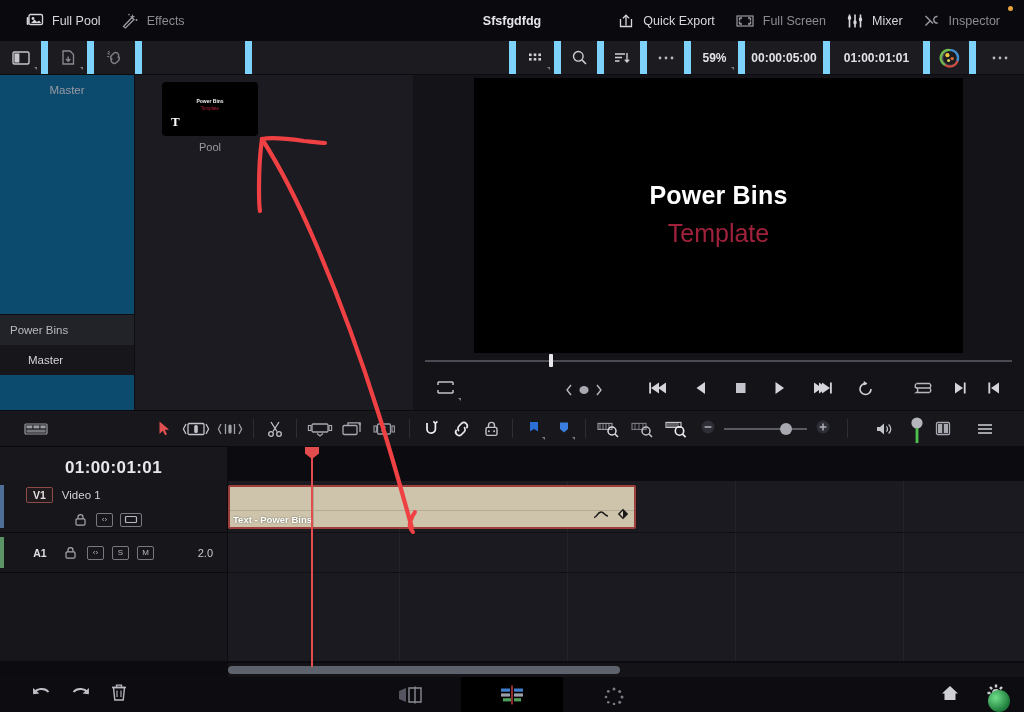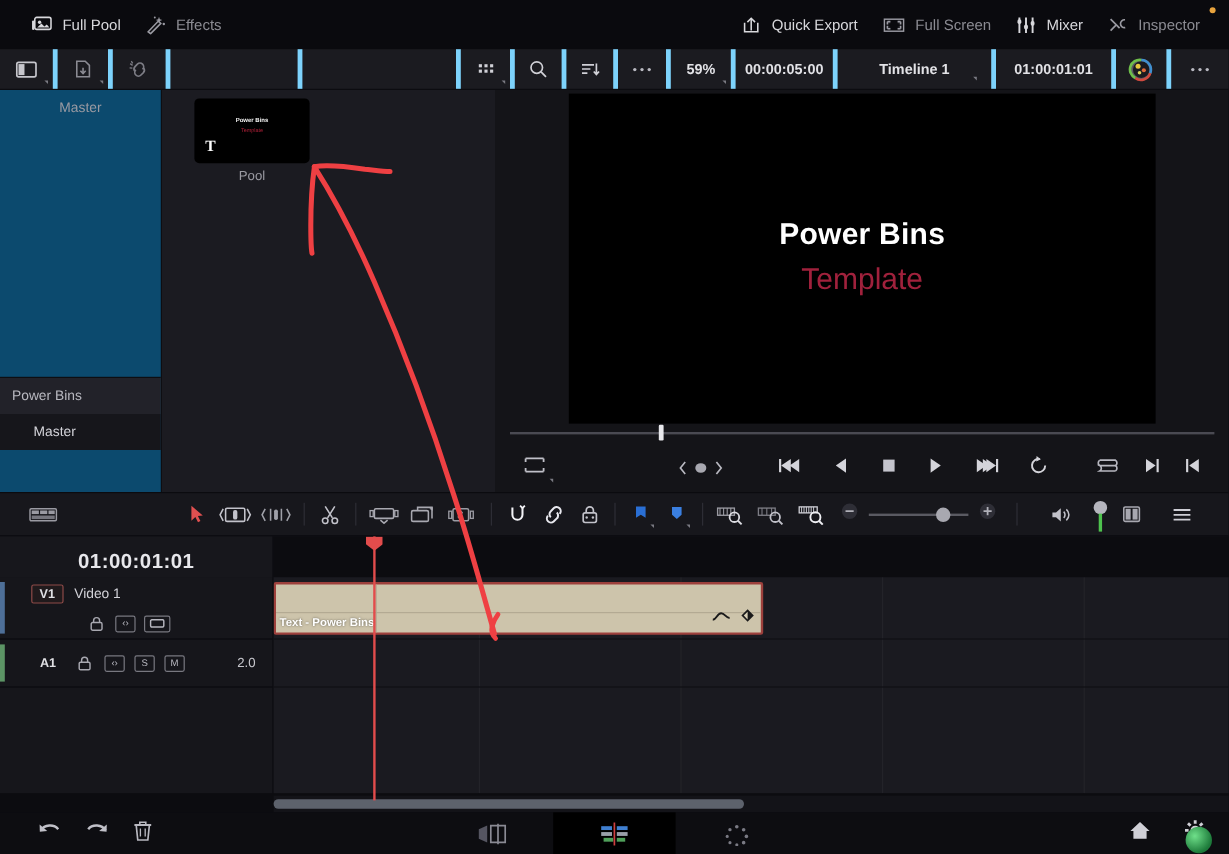--- a/index.html
+++ b/index.html
@@ -40,21 +40,21 @@
 
   
   .toolbar2 {
     position: absolute; left: 0; top: 41px; width: 1024px; height: 34px;
     background: #1b1b20;
     display: flex; align-items: stretch;
     border-bottom: 1px solid #0c0c10;
   }
   .t2cell {
     display: flex; align-items: center; justify-content: center;
-    position: relative; border-right: 4px solid #7dd3fc;
+    position: relative; border-right: 7px solid #7dd3fc;
   }
   .t2cell.noborder { border-right: none; }
   .t2-spacer { flex: 0 0 auto; }
   .caret-sm {
     position: absolute; right: 4px; bottom: 4px;
     width: 0; height: 0; border-left: 3px solid transparent;
     border-top: 3px solid #7a7a82;
   }
   .t2text { font-size: 12px; font-weight: bold; color: #e2e2e6; }
   .t2cell.tl-name { flex: 1; }
@@ -304,20 +304,21 @@
             <path d="M2.5 13.5 L11 4.5 L13 6.5 L4.5 15 Z" fill="none" stroke="#9a9aa2" stroke-width="1.3"></path>
             <path d="M11.5 1 L12.2 3 L14.2 3.7 L12.2 4.4 L11.5 6.4 L10.8 4.4 L8.8 3.7 L10.8 3 Z" fill="#9a9aa2"></path>
             <circle cx="15.5" cy="7" r="1" fill="#9a9aa2"></circle>
             <circle cx="8" cy="1.6" r="0.8" fill="#9a9aa2"></circle>
           </svg>
         </span>
         <span>Effects</span>
       </div>
     </div>
 
+    <div class="tb-title">Sfsfgdfdg</div>
 
     <div class="tb-right">
       <div class="tb-item">
         <span class="ico">
           <svg width="18" height="16" viewBox="0 0 18 16">
             <path d="M3.5 6 V13.5 H14.5 V6" fill="none" stroke="#d8d8dc" stroke-width="1.3"></path>
             <path d="M9 12.5 V2.2" stroke="#d8d8dc" stroke-width="1.3" fill="none"></path>
             <path d="M5.8 5.4 L9 2.2 L12.2 5.4" fill="none" stroke="#d8d8dc" stroke-width="1.3"></path>
           </svg>
         </span>
@@ -413,24 +414,20 @@
           <circle cx="10" cy="3" r="1.4" fill="#b8b8c0"></circle>
           <circle cx="16" cy="3" r="1.4" fill="#b8b8c0"></circle>
       </svg>
     </div>
     <div class="t2cell" style="width:54px">
       <span class="t2text">59%</span>
       <span class="caret-sm"></span>
     </div>
     <div class="t2cell" style="width:85px">
       <span class="t2text">00:00:05:00</span>
-    </div>
-    <div class="t2cell tl-name">
-      <span class="t2text">Timeline 1</span>
-      <span class="caret-sm" style="right:calc(50% - 52px); bottom:7px"></span>
     </div>
     <div class="t2cell" style="width:100px">
       <span class="t2text">01:00:01:01</span>
     </div>
     <div class="t2cell" style="width:46px">
       <svg width="22" height="22" viewBox="0 0 22 22">
         <circle cx="11" cy="11" r="8" fill="none" stroke="#5a5a62" stroke-width="2.2"></circle>
         <path d="M11 3 A8 8 0 0 1 18.5 14" fill="none" stroke="#3f8fd0" stroke-width="2.2"></path>
         <path d="M18.5 14 A8 8 0 0 1 6 18" fill="none" stroke="#d04a3f" stroke-width="2.2"></path>
         <path d="M6 18 A8 8 0 0 1 11 3" fill="none" stroke="#6fbf4a" stroke-width="2.2"></path>

